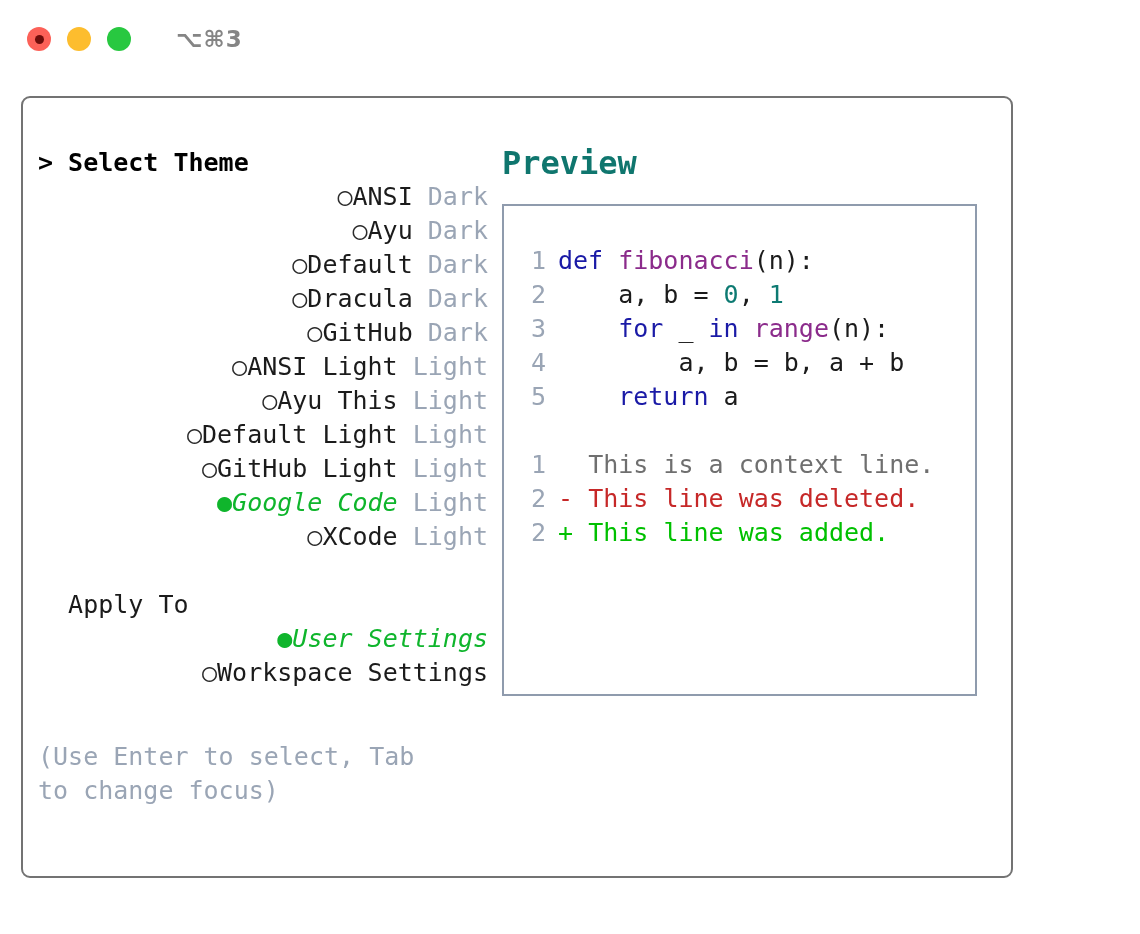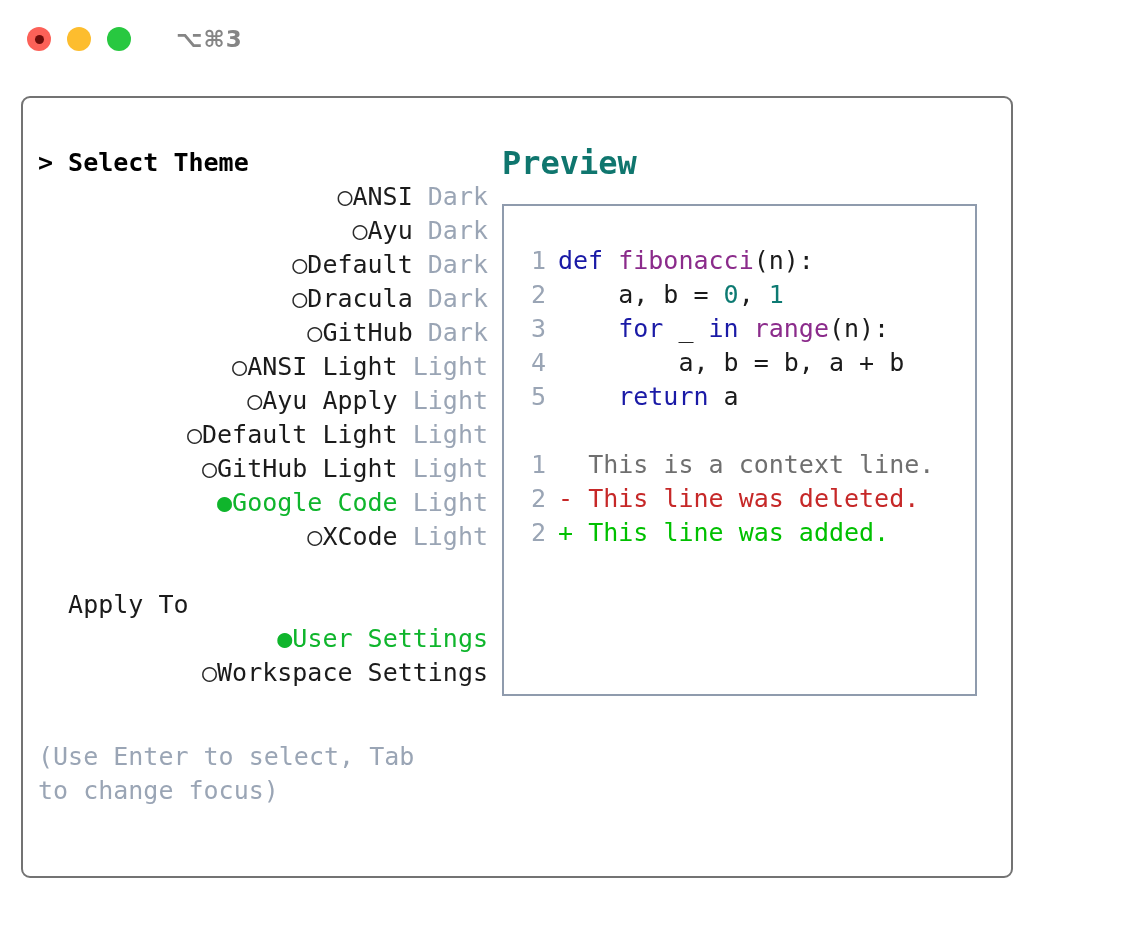--- a/index.html
+++ b/index.html
@@ -109,21 +109,21 @@
     display: block;
     text-align: right;
   }
   .bullet {
     display: inline-block;
     width: 26px;
   }
   .bullet-on  { color: #0fb52c; }
   .bullet-off { color: #2b2b2b; }
   .item-label        { color: #1b1b1b; }
-  .item-label-on     { color: #0fb52c; }
+  .item-label-on     { color: #0fb52c; font-style: italic; }
   .item-tag {
     color: #9aa5b5;
   }
 
   #apply-section {
     margin-top: 34px;
   }
   #apply-header {
     color: #1b1b1b;
   }
@@ -208,21 +208,21 @@
 
         <div id="theme-header" class="mono-row">&gt; Select Theme</div>
 
         <div id="theme-list">
             <div class="mono-row theme-item"><span class="bullet bullet-off">○</span><span class="item-label">ANSI</span><span> </span><span class="item-tag">Dark</span></div>
             <div class="mono-row theme-item"><span class="bullet bullet-off">○</span><span class="item-label">Ayu</span><span> </span><span class="item-tag">Dark</span></div>
             <div class="mono-row theme-item"><span class="bullet bullet-off">○</span><span class="item-label">Default</span><span> </span><span class="item-tag">Dark</span></div>
             <div class="mono-row theme-item"><span class="bullet bullet-off">○</span><span class="item-label">Dracula</span><span> </span><span class="item-tag">Dark</span></div>
             <div class="mono-row theme-item"><span class="bullet bullet-off">○</span><span class="item-label">GitHub</span><span> </span><span class="item-tag">Dark</span></div>
             <div class="mono-row theme-item"><span class="bullet bullet-off">○</span><span class="item-label">ANSI Light</span><span> </span><span class="item-tag">Light</span></div>
-            <div class="mono-row theme-item"><span class="bullet bullet-off">○</span><span class="item-label">Ayu Apply</span><span> </span><span class="item-tag">Light</span></div>
+            <div class="mono-row theme-item"><span class="bullet bullet-off">○</span><span class="item-label">Ayu This</span><span> </span><span class="item-tag">Light</span></div>
             <div class="mono-row theme-item"><span class="bullet bullet-off">○</span><span class="item-label">Default Light</span><span> </span><span class="item-tag">Light</span></div>
             <div class="mono-row theme-item"><span class="bullet bullet-off">○</span><span class="item-label">GitHub Light</span><span> </span><span class="item-tag">Light</span></div>
             <div class="mono-row theme-item"><span class="bullet bullet-on">●</span><span class="item-label-on">Google Code</span><span> </span><span class="item-tag">Light</span></div>
             <div class="mono-row theme-item"><span class="bullet bullet-off">○</span><span class="item-label">XCode</span><span> </span><span class="item-tag">Light</span></div>
           </div>
 
         <div id="apply-section">
           <div id="apply-header" class="mono-row">  Apply To</div>
           <div id="apply-list">
               <div class="mono-row theme-item"><span class="bullet bullet-on">●</span><span class="item-label-on">User Settings</span></div>

